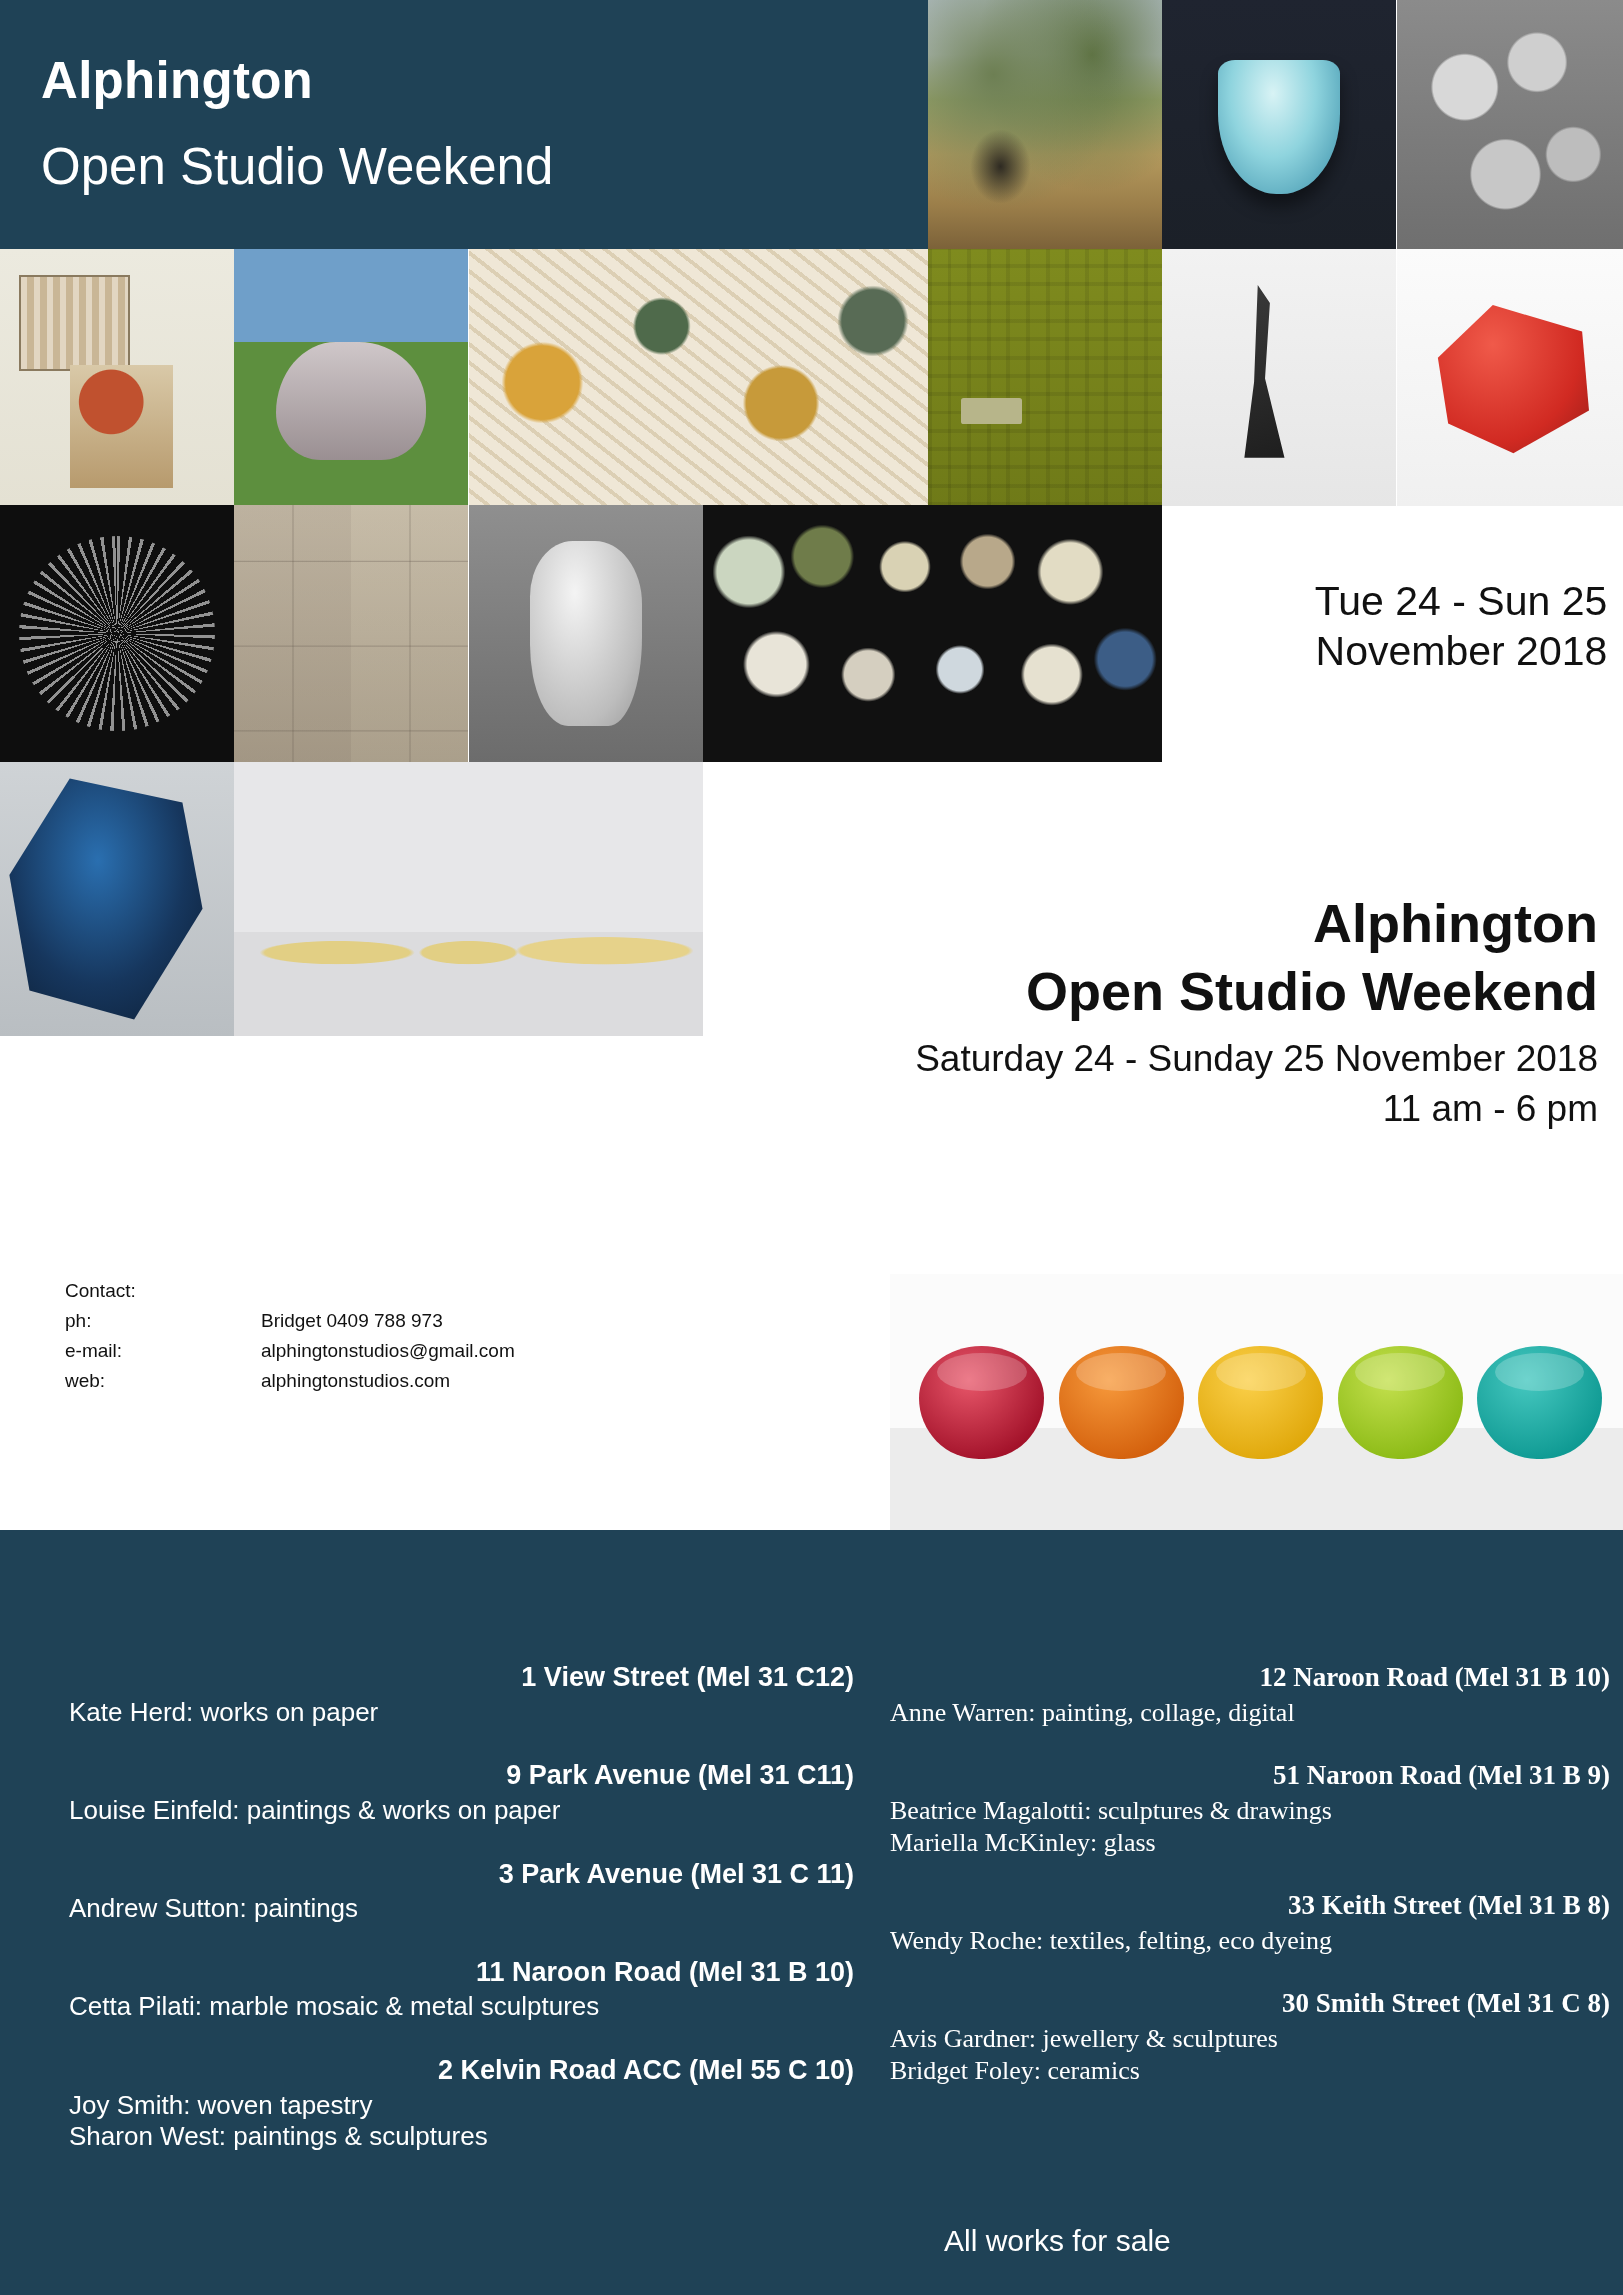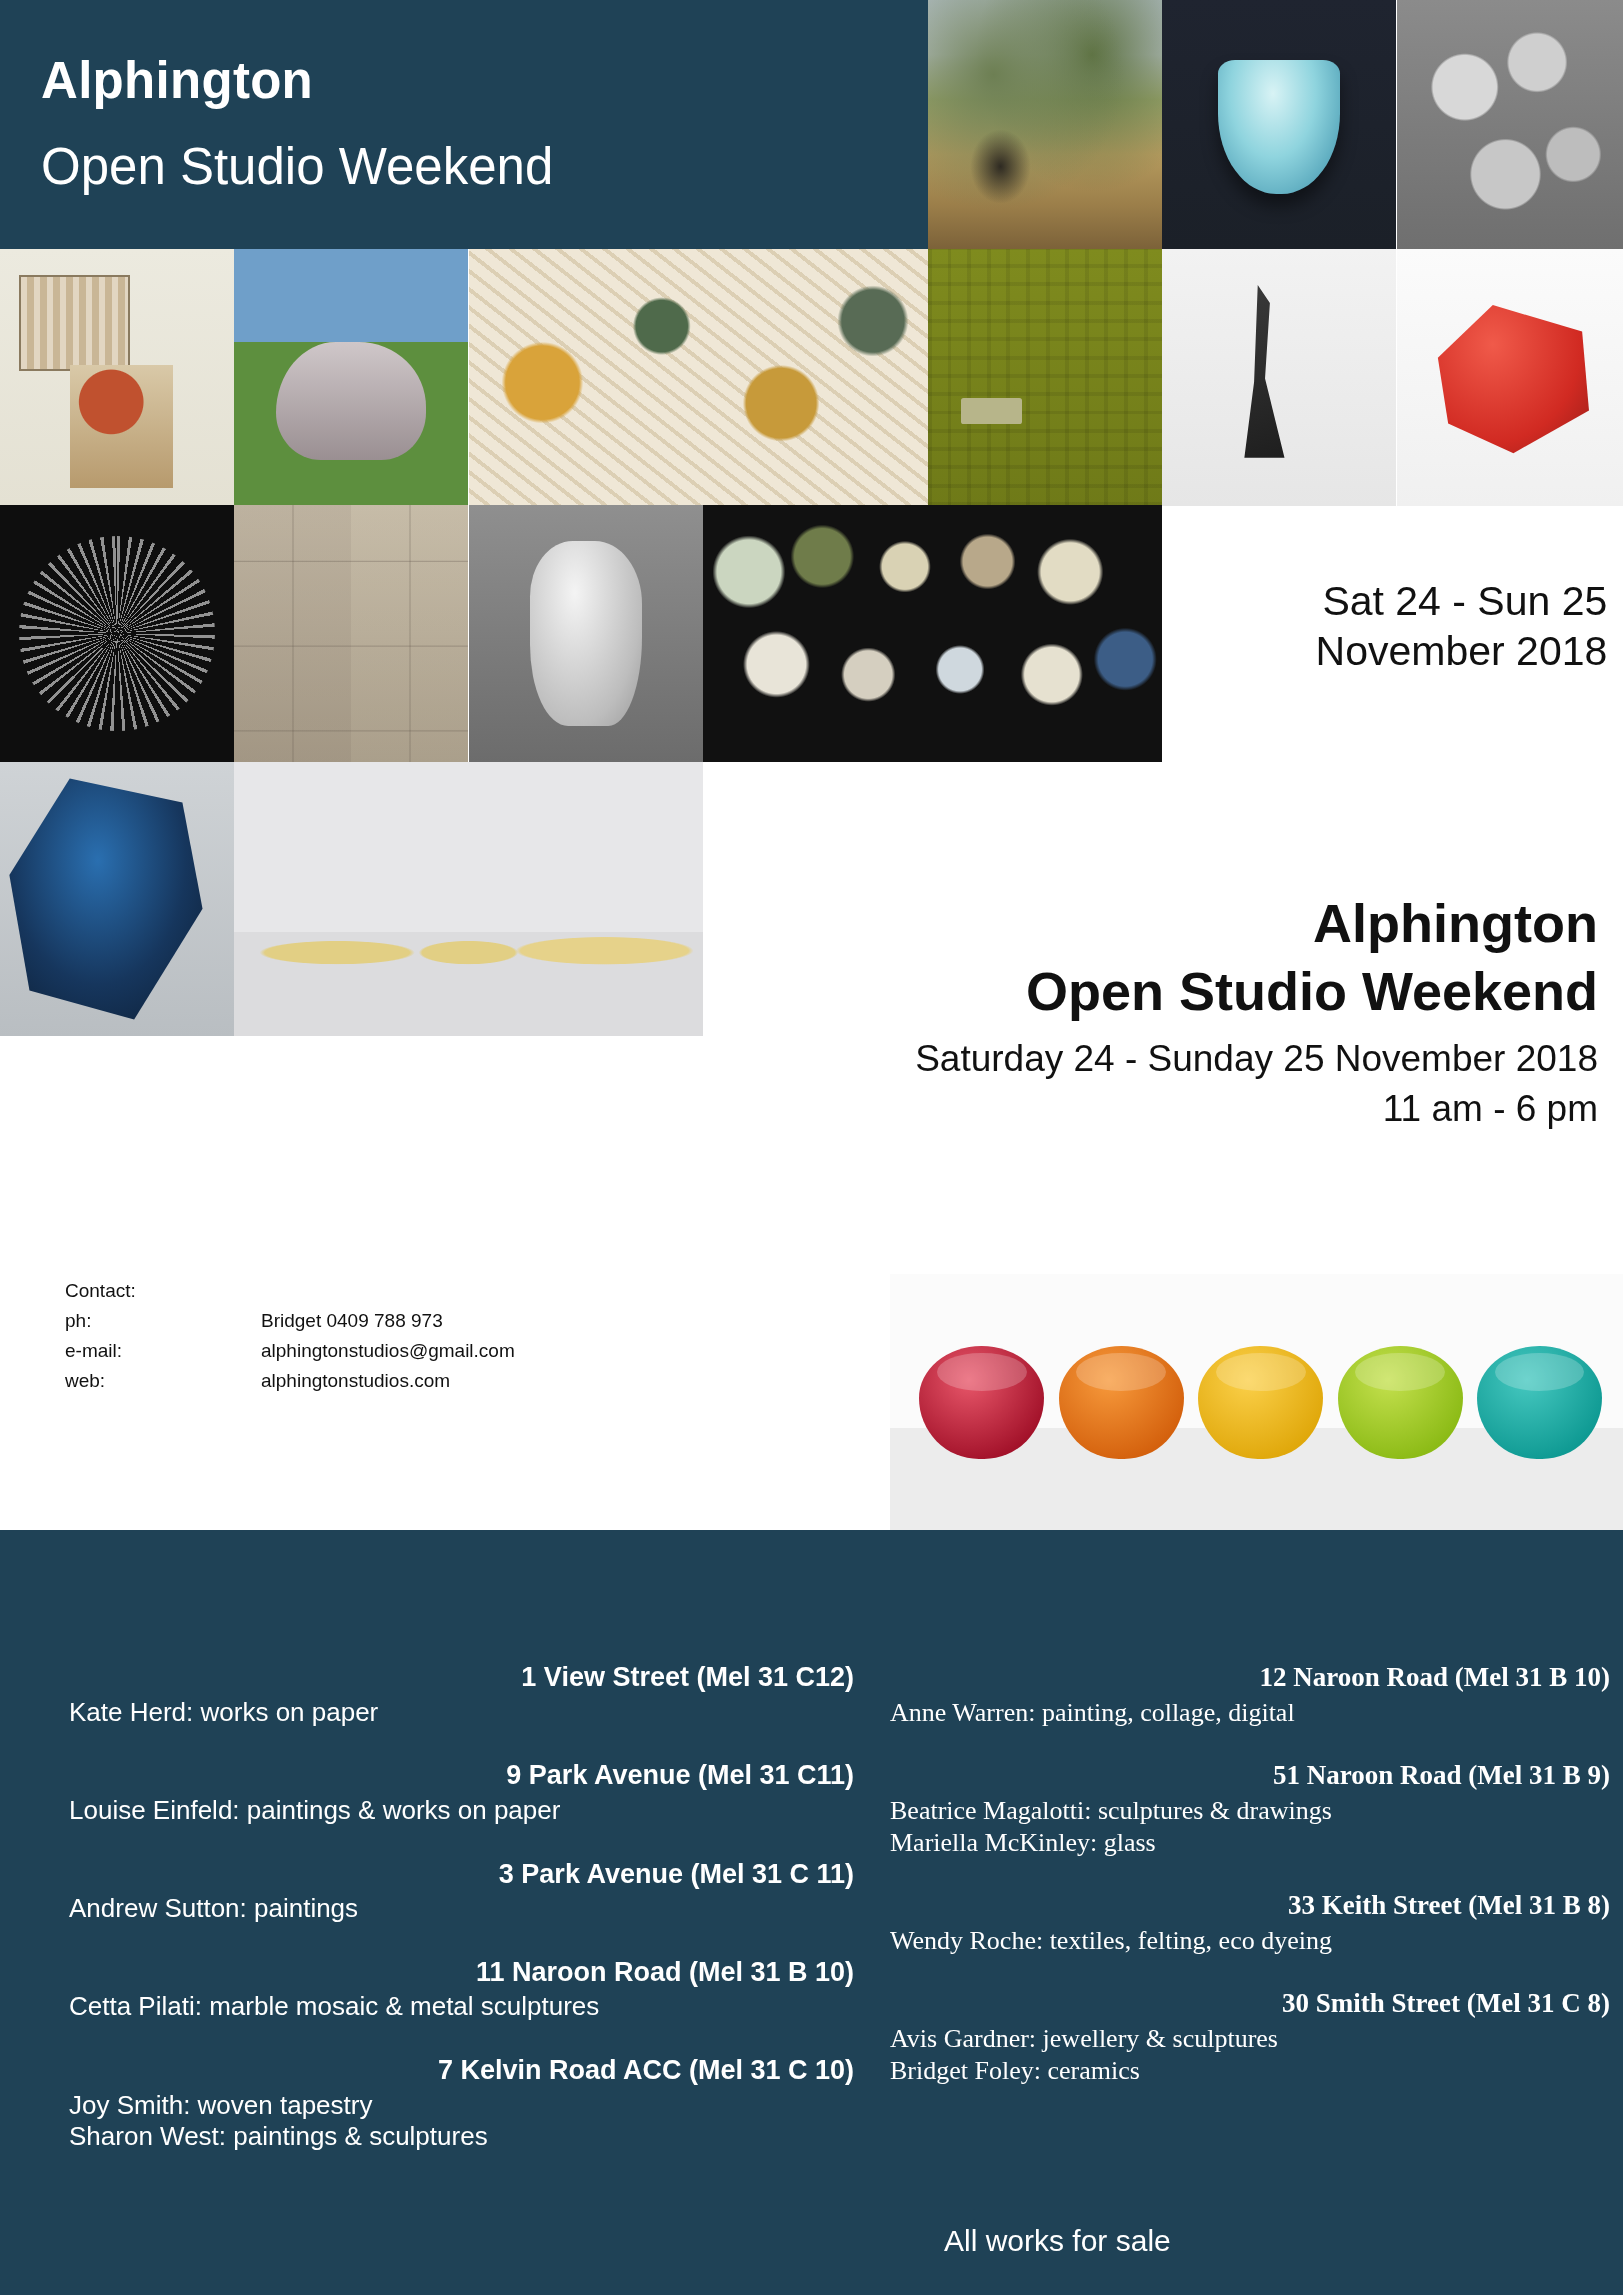--- a/index.html
+++ b/index.html
@@ -340,21 +340,21 @@
 
 <div class="tile" id="t-wire-nest"></div>
 <div class="tile" id="t-abstract-grid"></div>
 <div class="tile" id="t-hand-cast"></div>
 <div class="tile" id="t-beads"></div>
 
 <div class="tile" id="t-blue-mask"></div>
 <div class="tile" id="t-three-bowls"></div>
 
 <div class="date-top">
-  <div>Sat 24 - Sun 25</div>
+  <div>Tue 24 - Sun 25</div>
   <div>November 2018</div>
 </div>
 
 <div class="main-title">
   <div class="l1">Alphington</div>
   <div class="l2">Open Studio Weekend</div>
   <div class="l3">Saturday 24 - Sunday 25 November 2018</div>
   <div class="l4">11 am - 6 pm</div>
 </div>
 
@@ -397,21 +397,21 @@
     </div>
     <div class="studio">
       <div class="addr">3 Park Avenue (Mel 31 C 11)</div>
       <div class="person">Andrew Sutton: paintings</div>
     </div>
     <div class="studio">
       <div class="addr">11 Naroon Road (Mel 31 B 10)</div>
       <div class="person">Cetta Pilati: marble mosaic &amp; metal sculptures</div>
     </div>
     <div class="studio">
-      <div class="addr">7 Kelvin Road ACC (Mel 31 C 10)</div>
+      <div class="addr">2 Kelvin Road ACC (Mel 55 C 10)</div>
       <div class="person">Joy Smith: woven tapestry</div>
       <div class="person">Sharon West: paintings &amp; sculptures</div>
     </div>
   </div>
 
   <div class="col col-right">
     <div class="studio">
       <div class="addr">12 Naroon Road (Mel 31 B 10)</div>
       <div class="person">Anne Warren: painting, collage, digital</div>
     </div>

